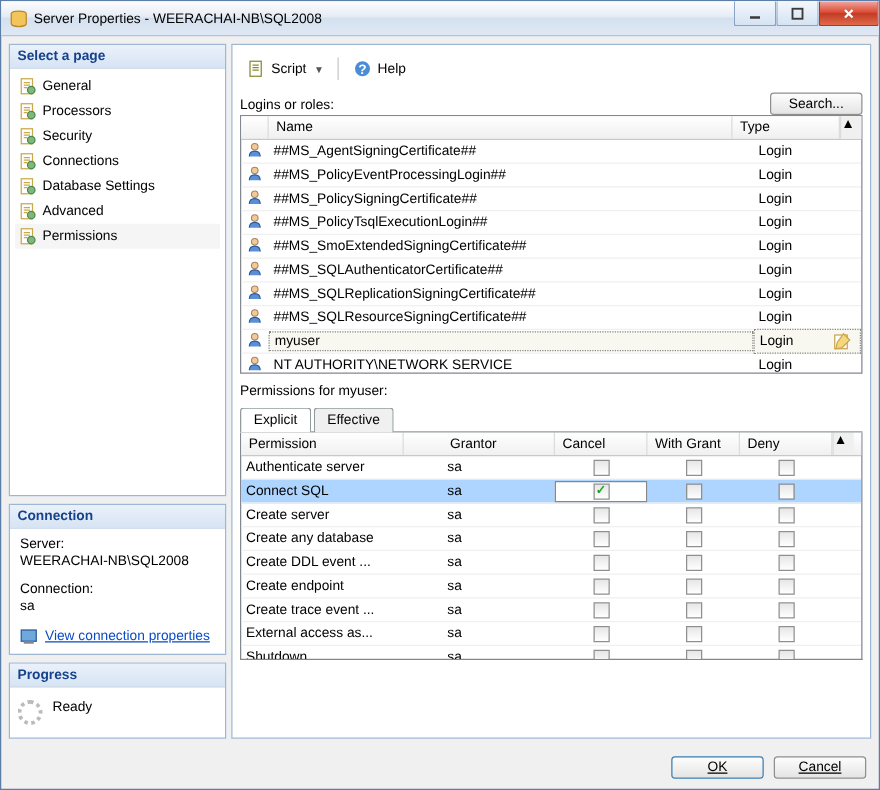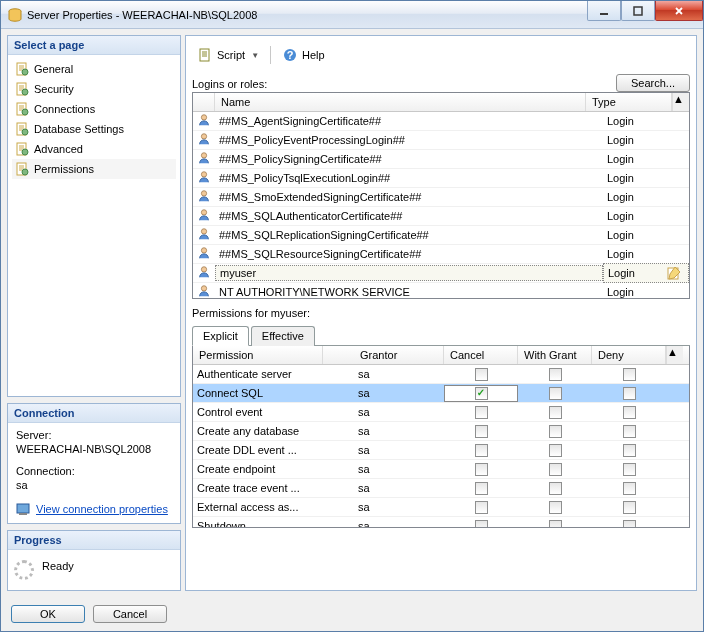--- a/index.html
+++ b/index.html
@@ -47,21 +47,21 @@
 .tabs { display:flex; margin-top:4px; border-bottom:1px solid #919b9c; position:relative; z-index:2;}
 .tab { padding:3px 10px; border:1px solid #919b9c; border-bottom:none; background:#f0f0f0; margin-right:2px; border-radius:3px 3px 0 0; cursor:pointer; position:relative; top:1px;}
 .tab.active { background:#fff; border-bottom:1px solid #fff;}
 .perms .gh-cell, .perms .cell { }
 .perms .c-perm{width:130px;} .perms .c-gr{width:90px;margin-left:31px;} .perms .c-chk{width:74px; justify-content:center;}
 .perms .grid-body { height: 162px; }
 .perms .grid-row.selected { background:#aed5ff; }
 .perms .grid-row.selected .c-chk.grantcol { background:#fff; border:1px solid #888;}
 .chk { width:13px; height:13px; border:1px solid #8e8f8f; background:linear-gradient(to bottom,#e6e6e6,#fff); display:inline-flex; align-items:center; justify-content:center;}
 .chk.checked::after { content:"✓"; font-size:10px; color:#21a121; font-weight:bold; line-height:1;}
-.footer { display:flex; gap:8px; padding:8px 10px; }
+.footer { display:flex; justify-content:flex-end; gap:8px; padding:8px 10px;text-decoration:underline; }
 .usericon{ width:16px; height:16px; }
 .editicon { width:16px; height:16px;}
 .scrollgutter{ width:17px; background:#f0f0f0; border-left:1px solid #dcdcdc;}
 </style>
 </head>
 <body>
 
 <div class="window">
   <div class="titlebar">
     <span class="icon">
@@ -98,20 +98,30 @@
           <ul class="tree" id="page-tree">
               <li>
                 <span class="pgicon">
                   <svg viewBox="0 0 16 16">
                     <rect x="3" y="2" width="9" height="12" fill="#fff" stroke="#c9a94a"></rect>
                     <path d="M5 5h5M5 7h5M5 9h3" stroke="#c9a94a"></path>
                     <circle cx="11" cy="11" r="3" fill="#7fb77f" stroke="#4a8a4a"></circle>
                   </svg>
                 </span>
                 <span>General</span>
+              </li>
+              <li>
+                <span class="pgicon">
+                  <svg viewBox="0 0 16 16">
+                    <rect x="3" y="2" width="9" height="12" fill="#fff" stroke="#c9a94a"></rect>
+                    <path d="M5 5h5M5 7h5M5 9h3" stroke="#c9a94a"></path>
+                    <circle cx="11" cy="11" r="3" fill="#7fb77f" stroke="#4a8a4a"></circle>
+                  </svg>
+                </span>
+                <span>Processors</span>
               </li>
               <li>
                 <span class="pgicon">
                   <svg viewBox="0 0 16 16">
                     <rect x="3" y="2" width="9" height="12" fill="#fff" stroke="#c9a94a"></rect>
                     <path d="M5 5h5M5 7h5M5 9h3" stroke="#c9a94a"></path>
                     <circle cx="11" cy="11" r="3" fill="#7fb77f" stroke="#4a8a4a"></circle>
                   </svg>
                 </span>
                 <span>Security</span>
@@ -367,21 +377,21 @@
                 <span class="chk checked"></span>
               </div>
               <div class="cell c-chk ">
                 <span class="chk"></span>
               </div>
               <div class="cell c-chk ">
                 <span class="chk"></span>
               </div>
             </div>
             <div class="grid-row">
-              <div class="cell c-perm">Control event</div>
+              <div class="cell c-perm">Create server</div>
               <div class="cell c-gr">sa</div>
               <div class="cell c-chk grantcol">
                 <span class="chk"></span>
               </div>
               <div class="cell c-chk ">
                 <span class="chk"></span>
               </div>
               <div class="cell c-chk ">
                 <span class="chk"></span>
               </div>

